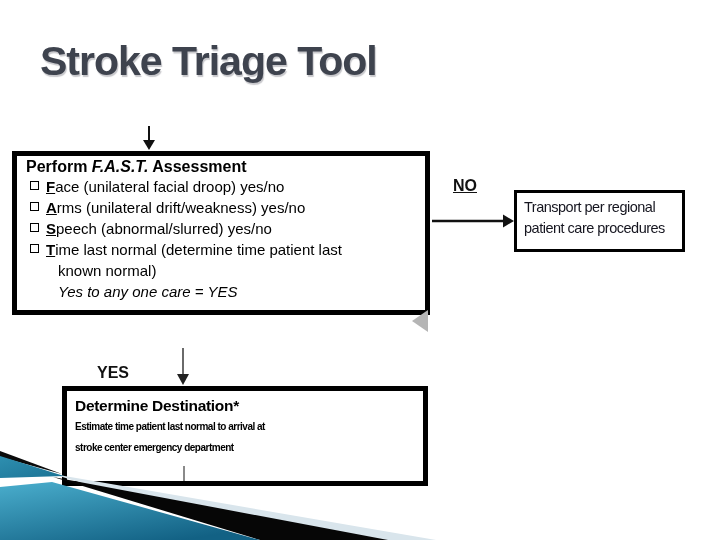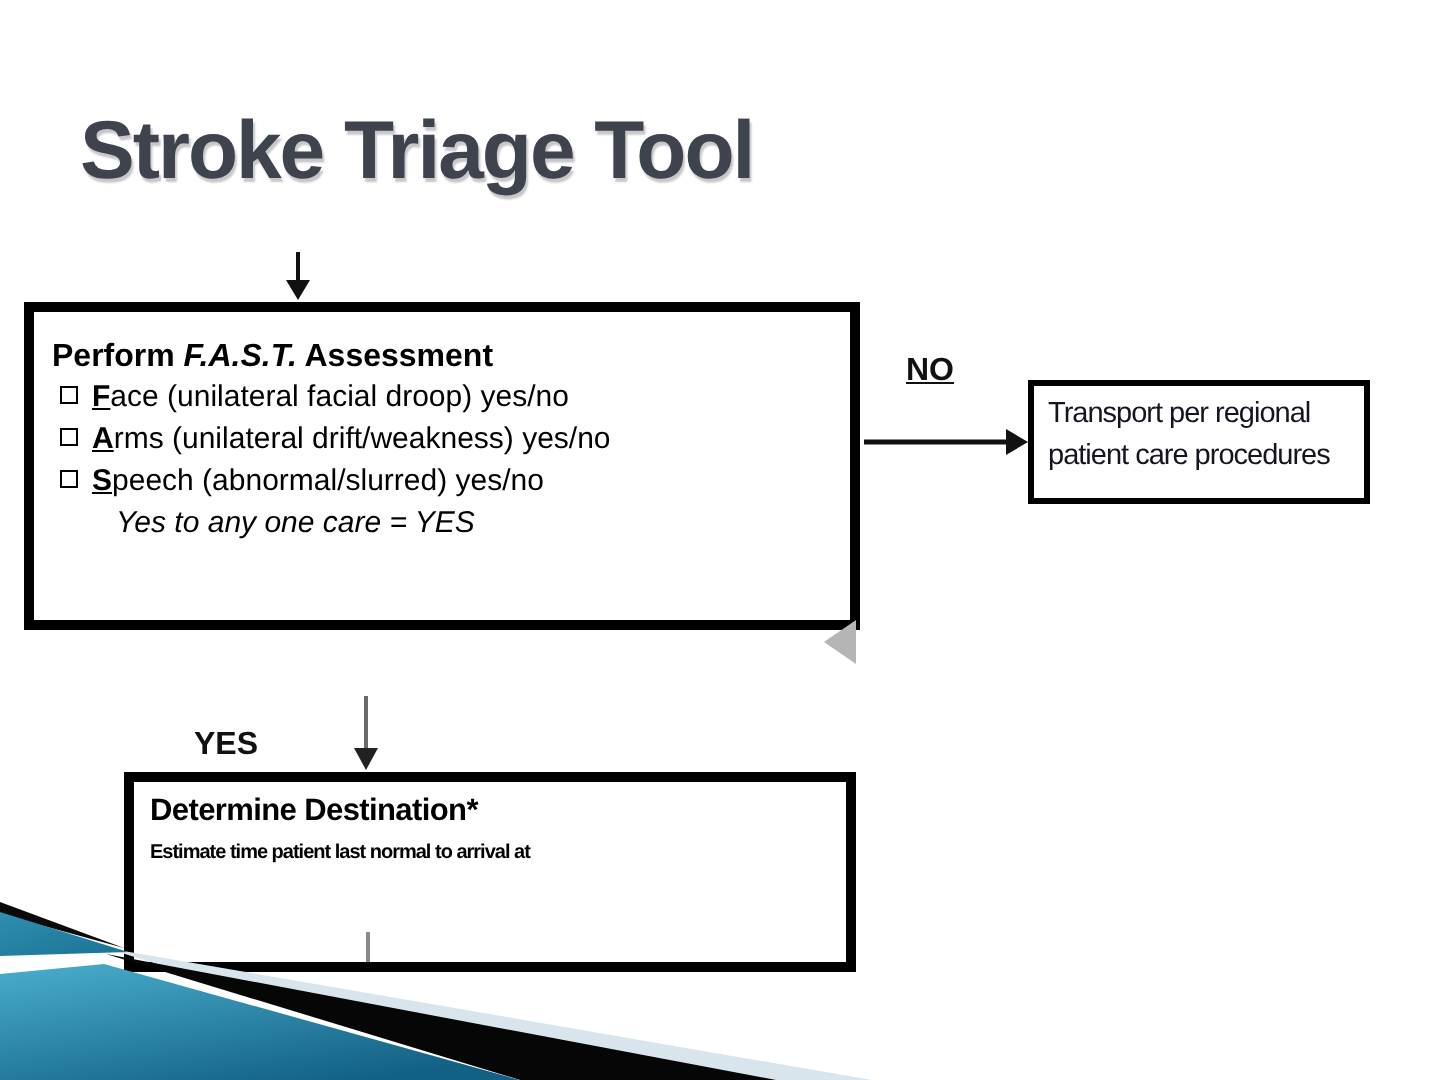--- a/index.html
+++ b/index.html
@@ -1,28 +1,28 @@
 <!DOCTYPE html>
 <html><head>
 <meta charset="utf-8">
 <style>
   html,body{margin:0;padding:0;background:#fff;}
   .slide{
     position:relative;width:720px;height:540px;background:#ffffff;overflow:hidden;
     font-family:"Liberation Sans","DejaVu Sans",sans-serif;color:#000;
   }
   .slide-title{
-    position:absolute;left:40px;top:52px;
+    position:absolute;left:40px;top:38px;
     font-size:41px;font-weight:bold;letter-spacing:-1px;color:#3e434e;
     text-shadow:1px 2px 1px rgba(130,130,140,0.45);
     white-space:nowrap;
   }
   
   .fbox{position:absolute;background:#fff;border:5px solid #000;box-sizing:border-box;}
-  .fast-box{left:12px;top:151px;width:418px;height:164px;padding:14px 6px 0 9px;}
+  .fast-box{left:12px;top:151px;width:418px;height:164px;padding:2px 6px 0 9px;}
   .fast-header{font-size:16px;font-weight:bold;white-space:nowrap;}
   .fast-header .fastword{font-style:italic;}
   .fast-list{font-size:15px;line-height:21px;}
   .fast-item{display:flex;align-items:flex-start;white-space:nowrap;}
   .cbx{
     width:9px;height:9px;border:1.5px solid #000;box-sizing:border-box;
     margin:5px 7px 0 4px;flex:0 0 auto;background:#fff;
   }
   .lead{font-weight:bold;text-decoration:underline;}
   .wrap2{display:block;padding-left:12px;white-space:nowrap;}
@@ -56,35 +56,40 @@
         <span><span class="lead">F</span><span>ace (unilateral facial droop) yes/no</span></span>
       </div>
       <div class="fast-item">
         <span class="cbx"></span>
         <span><span class="lead">A</span><span>rms (unilateral drift/weakness) yes/no</span></span>
       </div>
       <div class="fast-item">
         <span class="cbx"></span>
         <span><span class="lead">S</span><span>peech (abnormal/slurred) yes/no</span></span>
       </div>
+      <div class="fast-item">
+        <span class="cbx"></span>
+        <span><span class="lead">T</span><span>ime last normal (determine time patient last</span><span class="wrap2">known normal)</span></span>
+      </div>
       <div class="fast-notes">Yes to any one care = YES</div>
     </div>
   </div>
 
   <div class="branch-label no-label">NO</div>
   <div class="branch-label yes-label">YES</div>
 
   <div class="fbox transport-box">
     <div class="tline">Transport per regional</div>
     <div class="tline">patient care procedures</div>
   </div>
 
   <div class="fbox destination-box">
     <div class="dest-title">Determine Destination*</div>
     <div class="dest-line">Estimate time patient last normal to arrival at</div>
+    <div class="dest-line">stroke center emergency department</div>
   </div>
 
   <svg class="overlay" width="720" height="540" viewBox="0 0 720 540" xmlns="http://www.w3.org/2000/svg">
     <defs>
       <linearGradient id="tealg" x1="0" y1="0" x2="0.7" y2="1">
         <stop offset="0" stop-color="#4aaecd"></stop>
         <stop offset="1" stop-color="#126184"></stop>
       </linearGradient>
       <linearGradient id="tealg2" x1="0" y1="0" x2="1" y2="1">
         <stop offset="0" stop-color="#2e8fb0"></stop>

